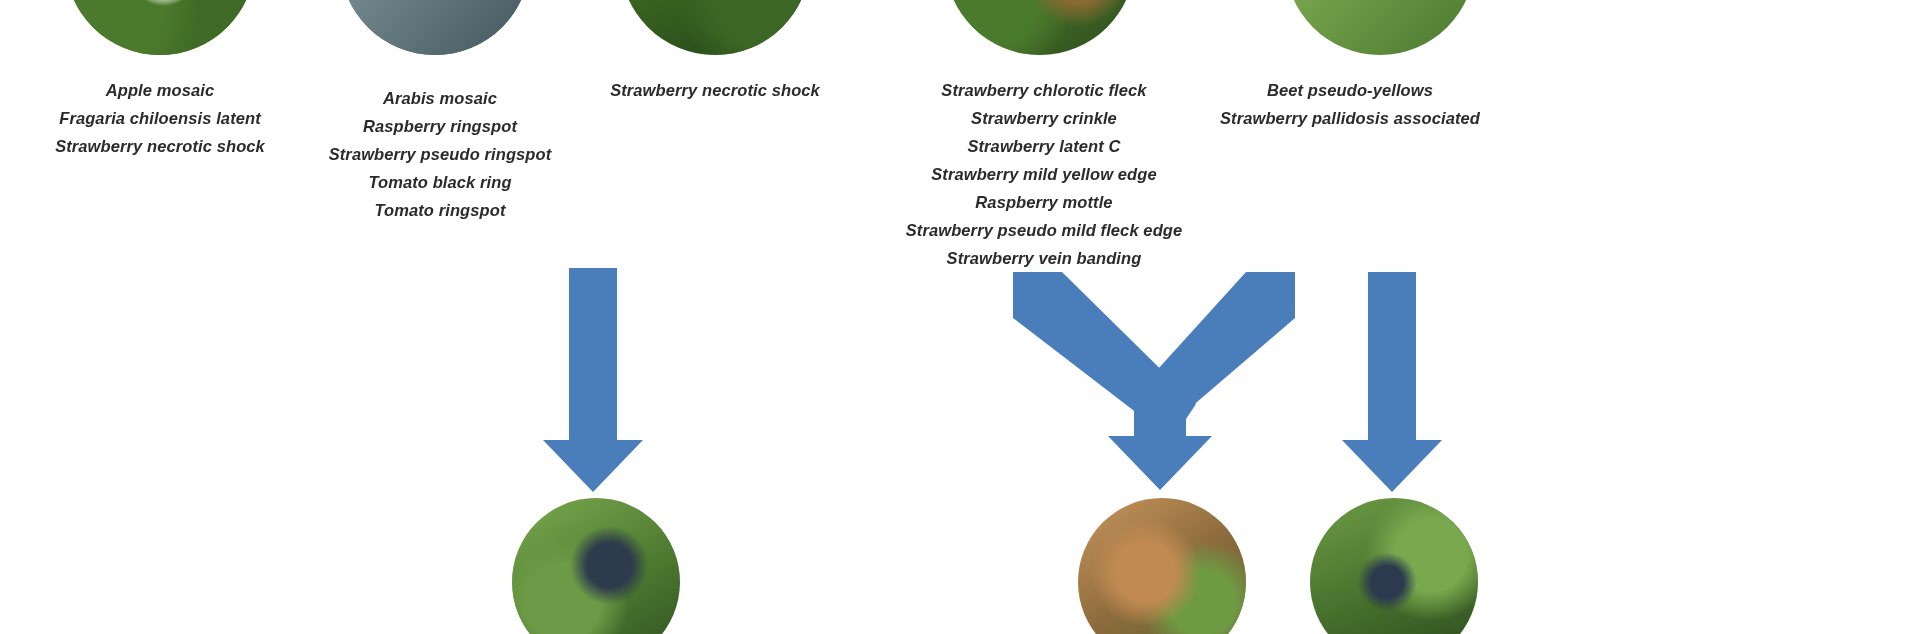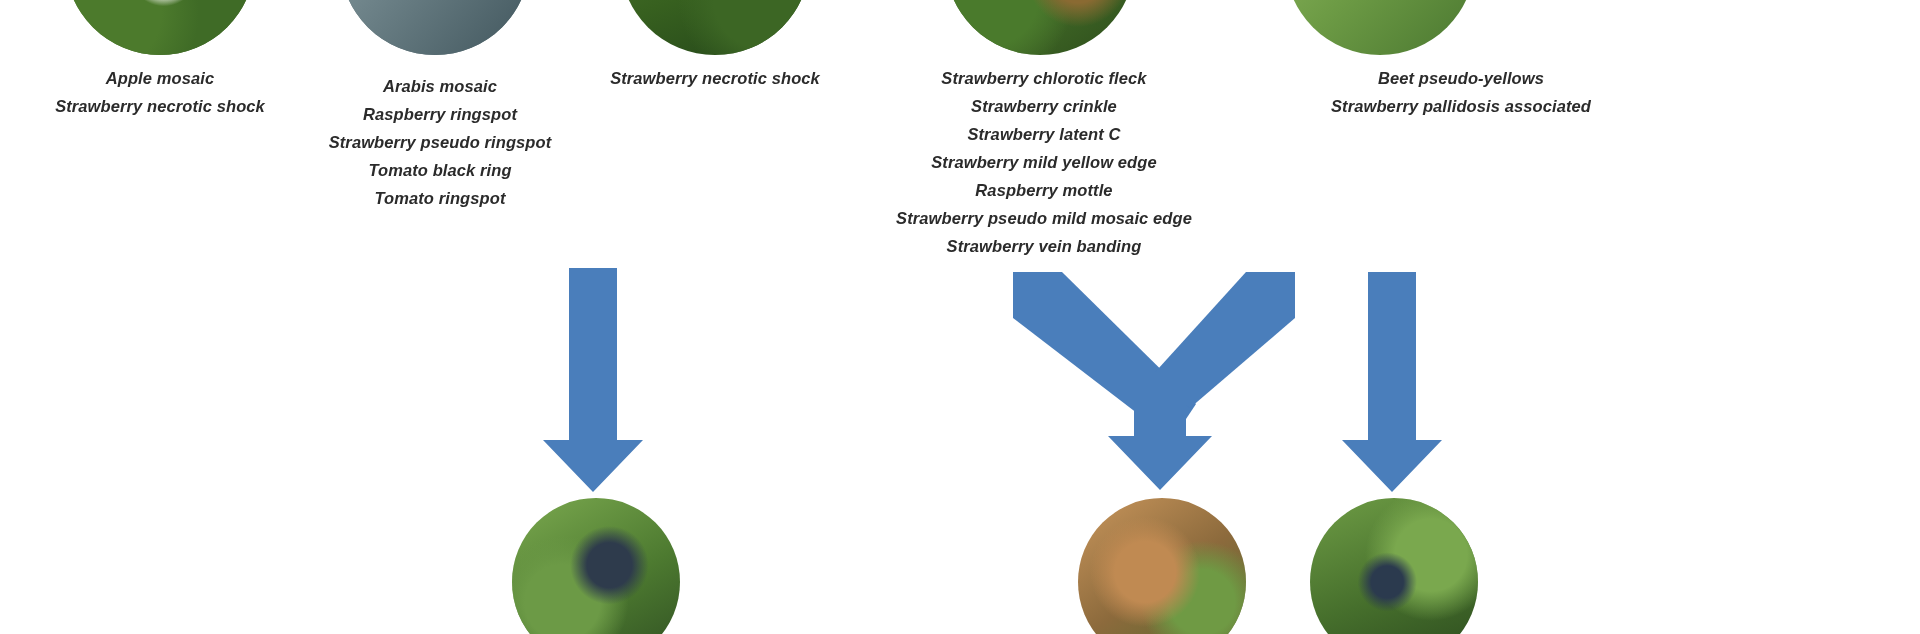--- a/index.html
+++ b/index.html
@@ -104,20 +104,21 @@
     position: absolute;
     text-align: center;
     font-family: "Liberation Sans", sans-serif;
     font-style: italic;
     font-weight: 600;
     font-size: 16.5px;
     line-height: 28px;
     color: #2b2b2b;
     letter-spacing: 0.1px;
     white-space: nowrap;
+    margin-top: 12px;
   }
   .caption-line { display: block; }
 
   
   .arrows {
     position: absolute;
     top: 0; left: 0;
     width: 1920px;
     height: 634px;
     pointer-events: none;
@@ -157,20 +158,21 @@
   </div>
   <div class="photo" style="left:1285px;">
     <div class="photo-inner tex-beet"></div>
   </div>
 </div>
 
 <div class="captions">
 
   <div class="caption-col" style="left:0px; width:320px; top:8px;">
     <span class="caption-line">Apple mosaic</span>
+    <span class="caption-line">Fragaria chiloensis latent</span>
     <span class="caption-line">Strawberry necrotic shock</span>
   </div>
 
   <div class="caption-col" style="left:280px; width:320px; top:16px;">
     <span class="caption-line">Arabis mosaic</span>
     <span class="caption-line">Raspberry ringspot</span>
     <span class="caption-line">Strawberry pseudo ringspot</span>
     <span class="caption-line">Tomato black ring</span>
     <span class="caption-line">Tomato ringspot</span>
   </div>
@@ -178,25 +180,25 @@
   <div class="caption-col" style="left:560px; width:310px; top:8px;">
     <span class="caption-line">Strawberry necrotic shock</span>
   </div>
 
   <div class="caption-col" style="left:854px; width:380px; top:8px;">
     <span class="caption-line">Strawberry chlorotic fleck</span>
     <span class="caption-line">Strawberry crinkle</span>
     <span class="caption-line">Strawberry latent C</span>
     <span class="caption-line">Strawberry mild yellow edge</span>
     <span class="caption-line">Raspberry mottle</span>
-    <span class="caption-line">Strawberry pseudo mild mosaic edge</span>
+    <span class="caption-line">Strawberry pseudo mild fleck edge</span>
     <span class="caption-line">Strawberry vein banding</span>
   </div>
 
-  <div class="caption-col" style="left:1261px; width:400px; top:8px;">
+  <div class="caption-col" style="left:1150px; width:400px; top:8px;">
     <span class="caption-line">Beet pseudo-yellows</span>
     <span class="caption-line">Strawberry pallidosis associated</span>
   </div>
 
 </div>
 
 <svg class="arrows" viewBox="0 0 1920 634" width="1920" height="634">
 
   <g>
     <polygon points="569,268 617,268 617,440 643,440 593,492 543,440 569,440" fill="#4a7ebb"></polygon>

